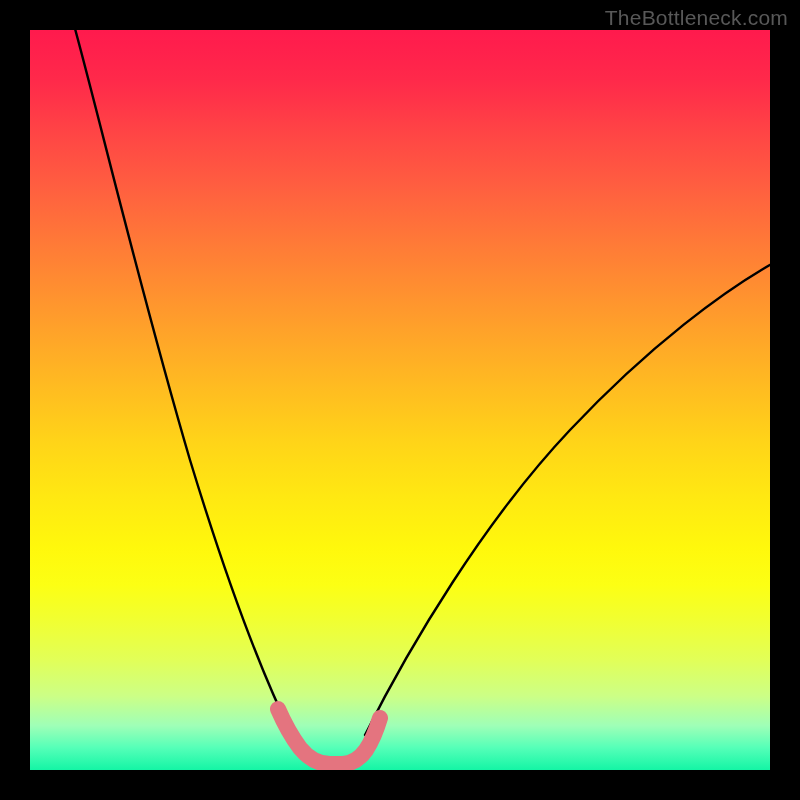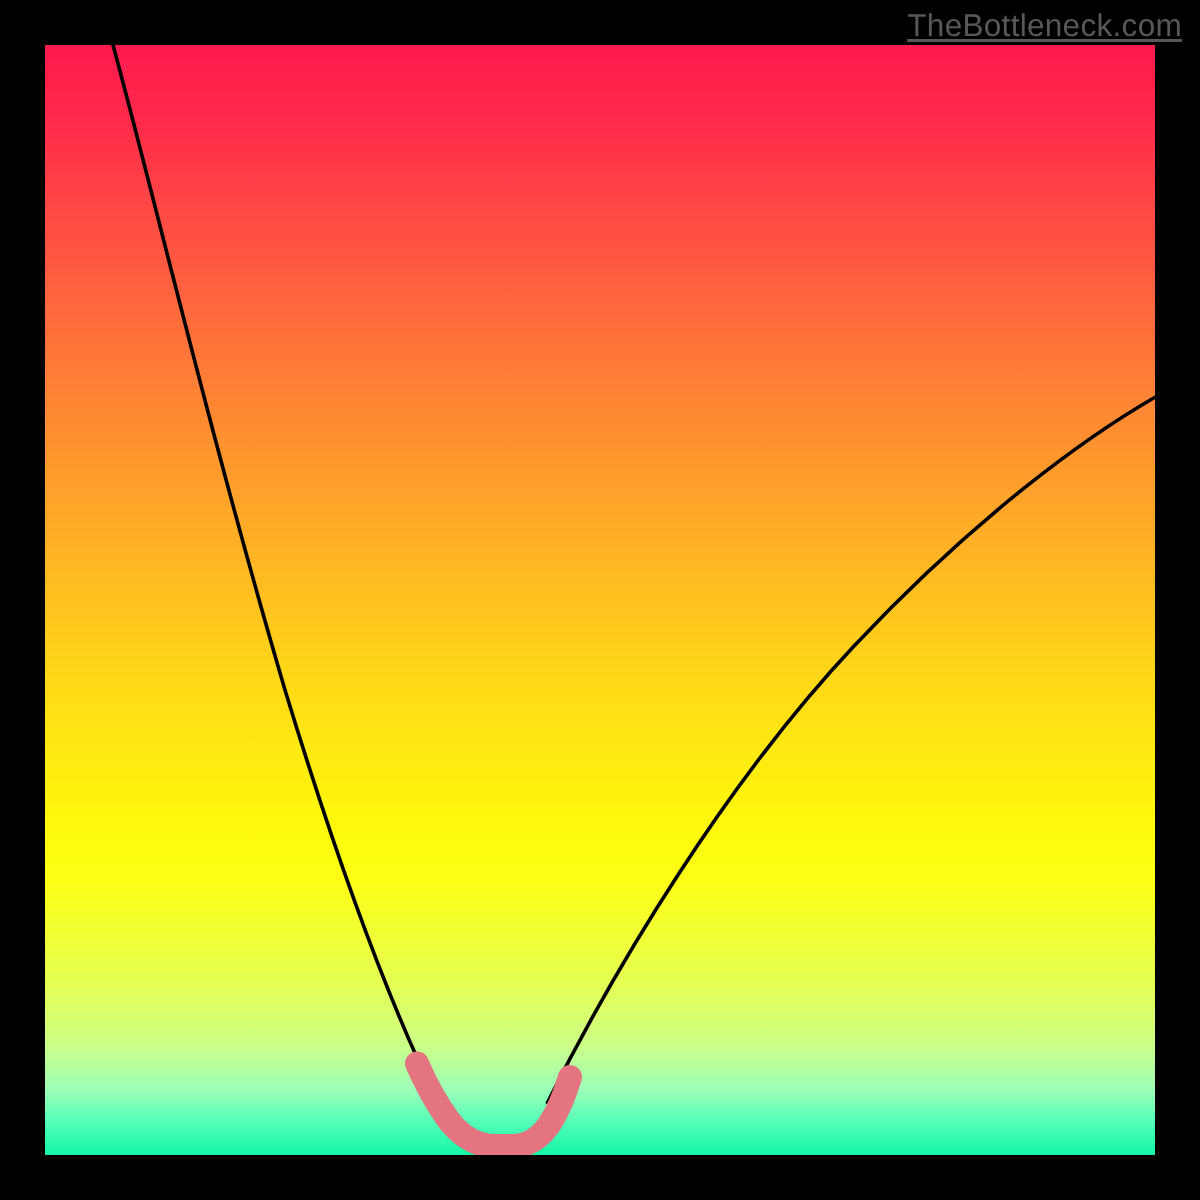--- a/index.html
+++ b/index.html
@@ -51,21 +51,20 @@
       #14f5a5 100%);
   }
   .watermark {
     position: absolute;
     top: 6px;
     right: 12px;
     color: #585858;
     font-size: 21px;
     font-weight: 400;
     letter-spacing: 0.2px;
-    text-decoration: underline;
   }
   svg.curves {
     position: absolute;
     inset: 0;
   }
 </style>
 </head>
 <body>
 
 <div class="frame">

